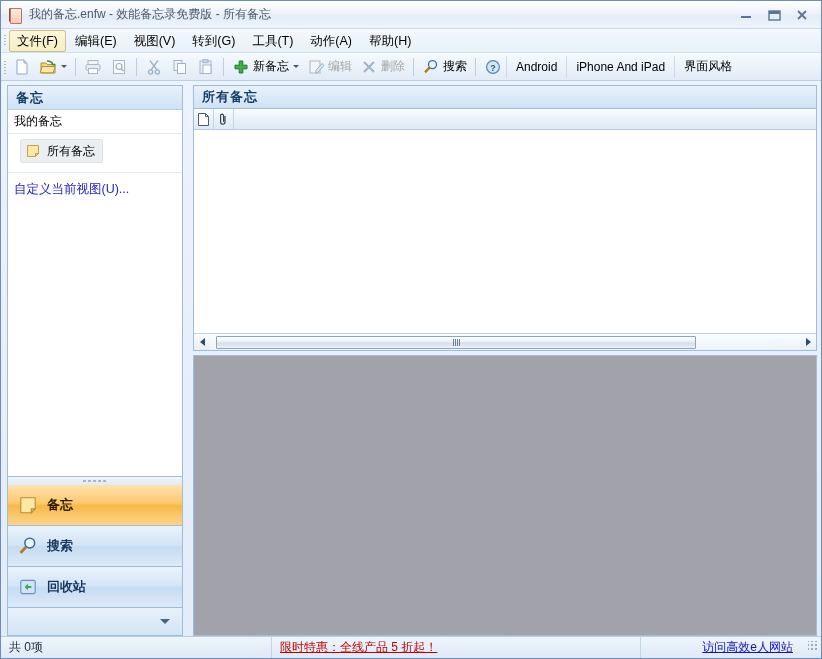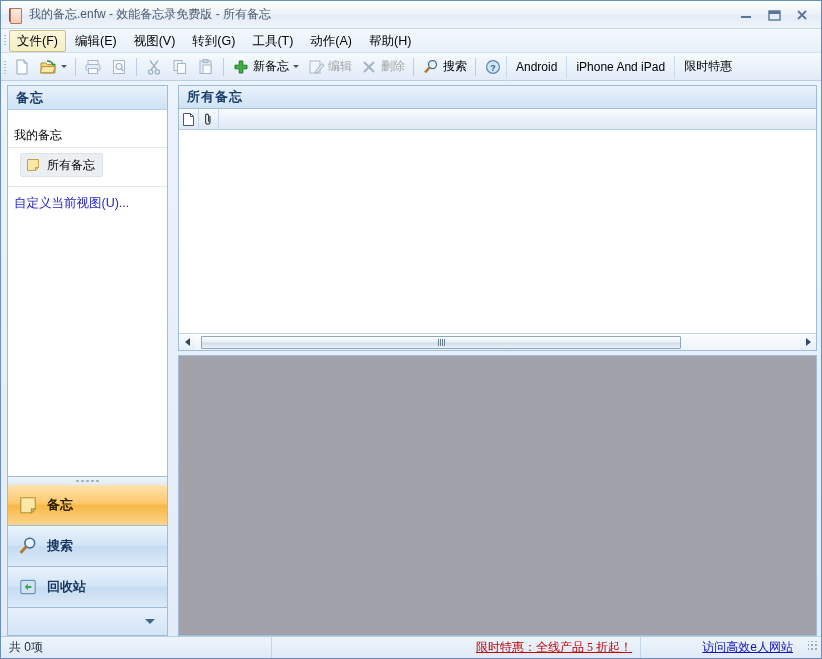--- a/index.html
+++ b/index.html
@@ -151,21 +151,21 @@
   .body {
     flex: 1 1 auto;
     display: flex;
     padding: 4px 4px 0 6px;
     box-sizing: border-box;
     min-height: 0;
   }
 
   
   .leftpane {
-    width: 161px; flex: none;
+    width: 176px; flex: none;
     display: flex; flex-direction: column;
     min-height: 0;
   }
   .pane-head {
     height: 24px; flex: none;
     display: flex; align-items: center;
     padding-left: 8px;
     box-sizing: border-box;
     background: linear-gradient(180deg,#e8f1fb 0%, #cfe2f4 100%);
     border: 1px solid #9dbdd9;
@@ -177,21 +177,21 @@
   }
   .tree {
     flex: 1 1 auto;
     background: #ffffff;
     border: 1px solid #9dbdd9;
     border-top: 1px solid #b5cfe6;
     overflow: hidden;
     min-height: 0;
   }
   .tree-group {
-    padding: 17px 0 3px 6px;
+    padding: 3px 0 3px 6px;
     border-bottom: 1px solid #e2eaf2;
     font-size: 12px;
   }
   .tree-node {
     display: inline-flex; align-items: center;
     margin: 5px 0 5px 12px;
     padding: 2px 7px 2px 3px;
     background: #eceff2;
     border: 1px solid #dfe3e8;
     border-radius: 2px;
@@ -371,23 +371,22 @@
     position: relative;
   }
   .st-cell {
     display: flex; align-items: center;
     height: 100%;
     box-sizing: border-box;
     padding: 0 8px;
   }
   .st-count { width: 271px; border-right: 1px solid #c3d5e7; color: #1c2b3d;}
   .st-promo {
-    flex: 1 1 auto; justify-content: flex-end;
+    flex: 1 1 auto; justify-content: flex-start;
     border-right: 1px solid #c3d5e7;
-    font-family: Liberation Serif, serif;
   }
   .st-promo span { color: #c00000; text-decoration: underline; }
   .st-site { width: 160px; justify-content: flex-end; }
   .st-site span { color: #1414c0; text-decoration: underline; }
   .st-grip {
     width: 18px; display: flex; align-items: flex-end; justify-content: flex-end;
     padding: 0 2px 2px 0;
   }
   .st-grip i {
     display: block; width: 11px; height: 11px;
@@ -539,21 +538,21 @@
     <div class="tb-btn">
       <svg class="ic" viewBox="0 0 18 18">
         <circle cx="9" cy="9" r="6.4" fill="#d3e6f7" stroke="#5b86ae" stroke-width="1.2"></circle>
         <text x="9" y="12.6" font-size="9" text-anchor="middle" fill="#2b5c88" font-family="Liberation Sans, sans-serif" font-weight="bold">?</text>
       </svg>
     </div>
 
     <div class="tb-text-btn">Android</div>
     <div class="tb-text-btn">iPhone And iPad</div>
     <div class="tb-text-btn">
-      <span>限时特惠</span>
+      <span>界面风格</span>
       <span class="caret"></span>
     </div>
   </div>
 
   <div class="body">
 
     <div class="leftpane">
       <div class="pane-head">备忘</div>
 
       <div class="tree">

